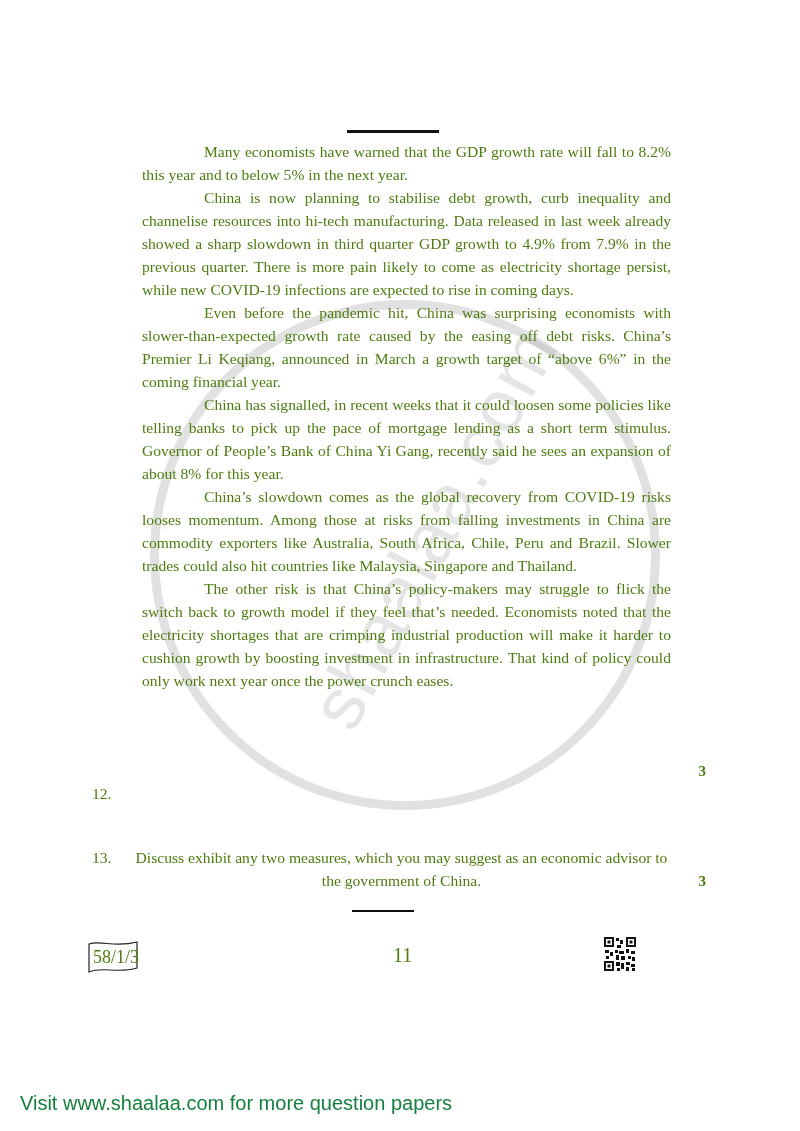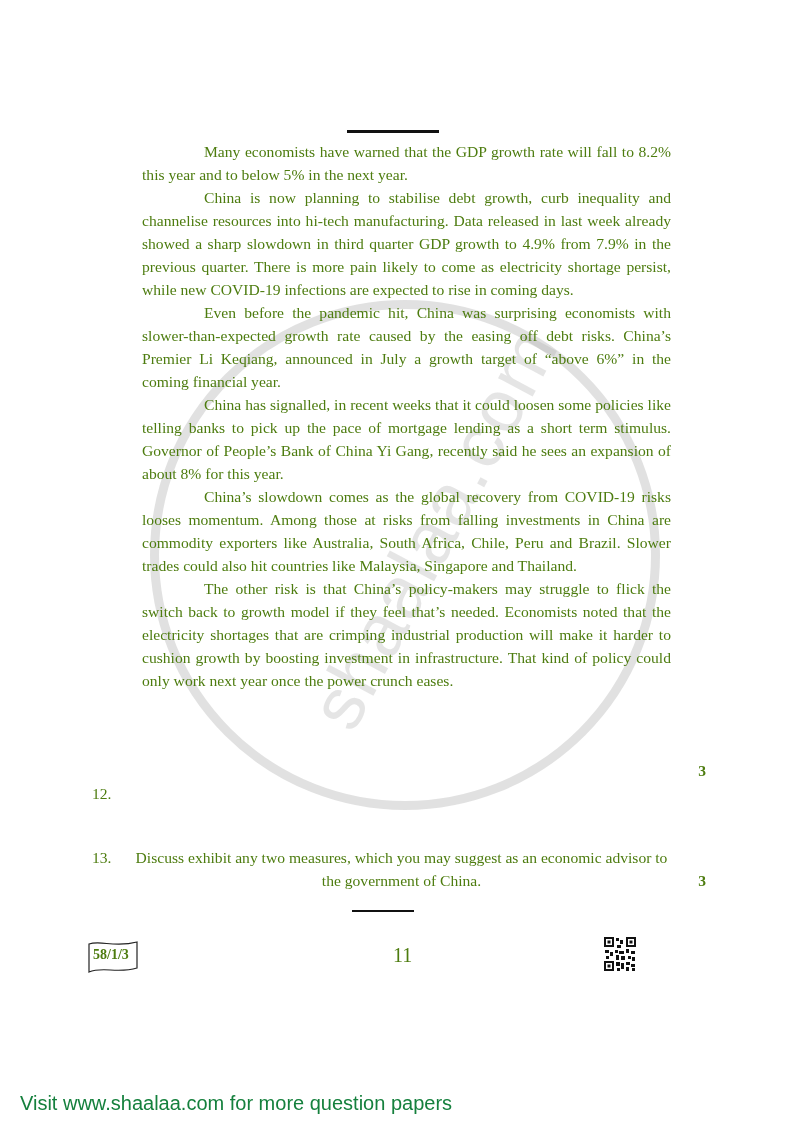--- a/index.html
+++ b/index.html
@@ -21,42 +21,42 @@
 
     .question { position: absolute; left: 92px; width: 620px; font-size: 15.6px; line-height: 23px; text-align: center; }
     .question .qnum { position: absolute; left: 0; top: 0; }
     .question .qtext { margin-left: 39px; width: 541px; }
     .question .marks { position: absolute; right: 6px; bottom: 0; font-weight: bold; }
 
     .bottom-rule { position: absolute; left: 352px; top: 910px; width: 62px; height: 2px; background: #111; }
 
     .paper-code { position: absolute; left: 87px; top: 940px; width: 52px; height: 32px; }
     .paper-code svg { position: absolute; left: 0; top: 0; }
-    .paper-code span { position: absolute; left: 6px; top: 7px; font-weight: bold; font-size: 14px; }
+    .paper-code span { position: absolute; left: 6px; top: 7px; font-weight: normal; font-size: 18px; }
 
     .page-number { position: absolute; left: 393px; top: 944px; font-weight: normal; font-size: 20px; }
 
     .qr { position: absolute; left: 604px; top: 937px; width: 32px; height: 34px; }
 
     .footer { position: absolute; left: 20px; top: 1092px; font-family: "Liberation Sans", sans-serif; font-size: 20px; color: #15803d; }
   </style>
 </head>
 <body>
 
 <div class="page">
 
   <div class="top-rule"></div>
 
   <div class="watermark-circle"></div>
   <div class="watermark-text">shaalaa.com</div>
 
   <div class="passage serif">
     <p>Many economists have warned that the GDP growth rate will fall to 8.2% this year and to below 5% in the next year.</p>
     <p>China is now planning to stabilise debt growth, curb inequality and channelise resources into hi-tech manufacturing. Data released in last week already showed a sharp slowdown in third quarter GDP growth to 4.9% from 7.9% in the previous quarter. There is more pain likely to come as electricity shortage persist, while new COVID-19 infections are expected to rise in coming days.</p>
-    <p>Even before the pandemic hit, China was surprising economists with slower-than-expected growth rate caused by the easing off debt risks. China’s Premier Li Keqiang, announced in July a growth target of “above 6%” in the coming financial year.</p>
+    <p>Even before the pandemic hit, China was surprising economists with slower-than-expected growth rate caused by the easing off debt risks. China’s Premier Li Keqiang, announced in March a growth target of “above 6%” in the coming financial year.</p>
     <p>China has signalled, in recent weeks that it could loosen some policies like telling banks to pick up the pace of mortgage lending as a short term stimulus. Governor of People’s Bank of China Yi Gang, recently said he sees an expansion of about 8% for this year.</p>
     <p>China’s slowdown comes as the global recovery from COVID-19 risks looses momentum. Among those at risks from falling investments in China are commodity exporters like Australia, South Africa, Chile, Peru and Brazil. Slower trades could also hit countries like Malaysia, Singapore and Thailand.</p>
     <p>The other risk is that China’s policy-makers may struggle to flick the switch back to growth model if they feel that’s needed. Economists noted that the electricity shortages that are crimping industrial production will make it harder to cushion growth by boosting investment in infrastructure. That kind of policy could only work next year once the power crunch eases.</p>
   </div>
 
   <div class="question serif" style="top:782px;">
     <span class="qnum">12.</span>
     <span class="marks">3</span>
   </div>
 

